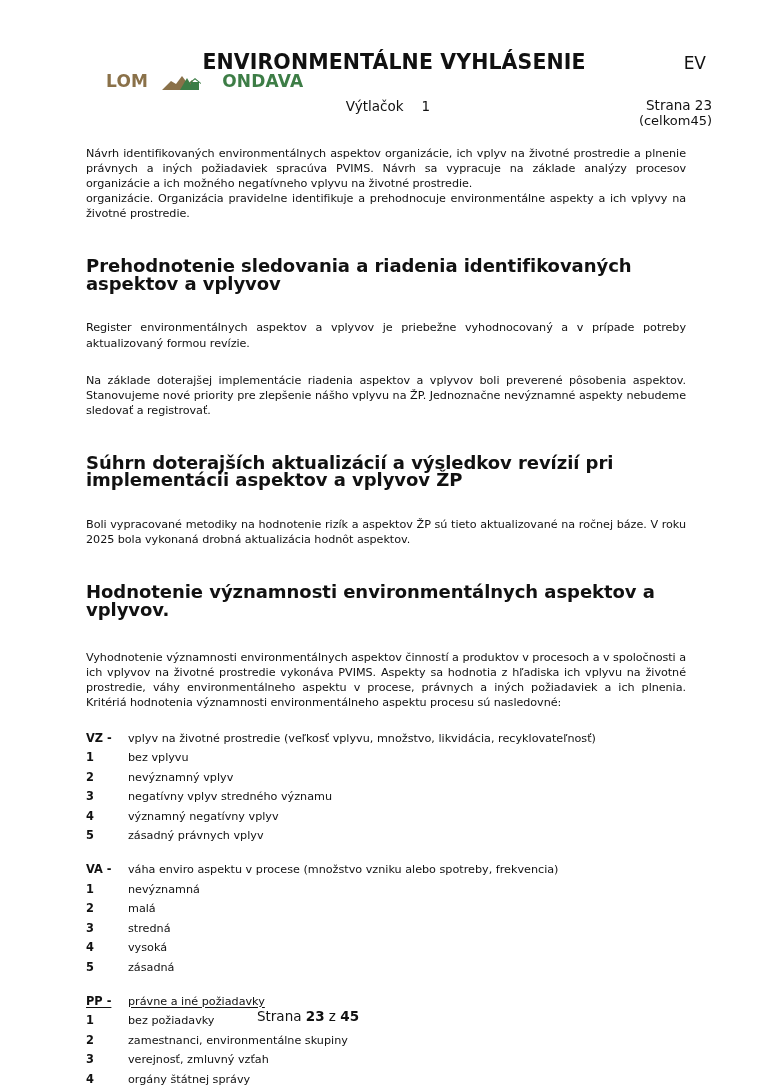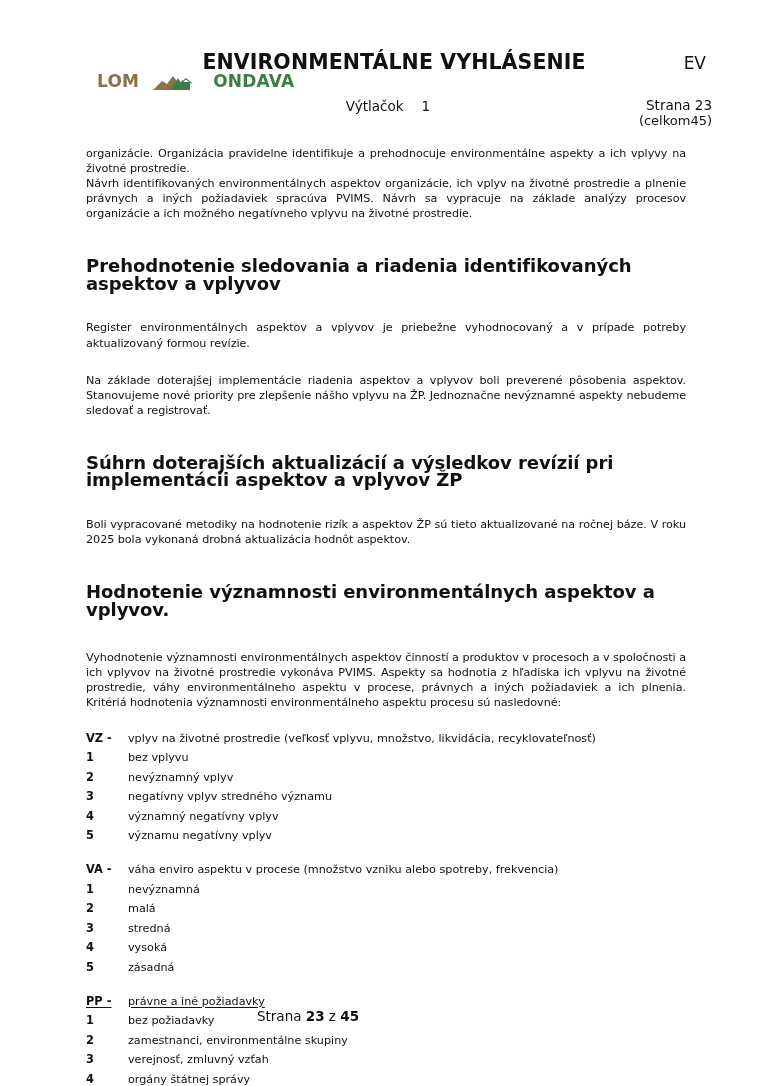--- a/index.html
+++ b/index.html
@@ -35,21 +35,21 @@
     height: 90px;
   }
   .header-grid {
     position: relative;
     width: 768px;
     height: 90px;
   }
 
   .logo-block {
     position: absolute;
-    left: 97px;
+    left: 106px;
     top: 18px;
     display: flex;
     align-items: center;
     height: 26px;
     line-height: 1;
     white-space: nowrap;
     gap: 12px;
   }
   .logo-lom {
     font-family: "DejaVu Sans", "Liberation Sans", sans-serif;
@@ -248,22 +248,22 @@
       <div class="strana-block">
         <div class="strana-main">Strana 23</div>
         <div class="strana-sub">(celkom45)</div>
       </div>
 
     </div>
   </div>
 
   <div class="content">
 
+    <p class="body-text nogap">Návrh identifikovaných environmentálnych aspektov organizácie, ich vplyv na životné prostredie a plnenie právnych a iných požiadaviek spracúva PVIMS. Návrh sa vypracuje na základe analýzy procesov organizácie a ich možného negatívneho vplyvu na životné prostredie.</p>
     <p class="body-text">organizácie. Organizácia pravidelne identifikuje a prehodnocuje environmentálne aspekty a ich vplyvy na životné prostredie.</p>
-    <p class="body-text nogap">Návrh identifikovaných environmentálnych aspektov organizácie, ich vplyv na životné prostredie a plnenie právnych a iných požiadaviek spracúva PVIMS. Návrh sa vypracuje na základe analýzy procesov organizácie a ich možného negatívneho vplyvu na životné prostredie.</p>
 
     <div class="sp-4"></div>
 
     <h2 class="section-heading">Prehodnotenie sledovania a riadenia identifikovaných aspektov a vplyvov</h2>
 
     <div class="sp-3"></div>
 
     <p class="body-text">Register environmentálnych aspektov a vplyvov je priebežne vyhodnocovaný a v prípade potreby aktualizovaný formou revízie.</p>
 
     <div class="sp-2"></div>
@@ -304,21 +304,21 @@
       <div class="crit-row num">
         <span class="crit-key">3</span>
         <span class="crit-val">negatívny vplyv stredného významu</span>
       </div>
       <div class="crit-row num">
         <span class="crit-key">4</span>
         <span class="crit-val">významný negatívny vplyv</span>
       </div>
       <div class="crit-row num">
         <span class="crit-key">5</span>
-        <span class="crit-val">významu negatívny vplyv</span>
+        <span class="crit-val">zásadný právnych vplyv</span>
       </div>
     </div>
 
     <div class="sp-1"></div>
 
     <div class="criteria-block">
       <div class="crit-row head">
         <span class="crit-key">VA -</span>
         <span class="crit-val">váha enviro aspektu v procese (množstvo vzniku alebo spotreby, frekvencia)</span>
       </div>

